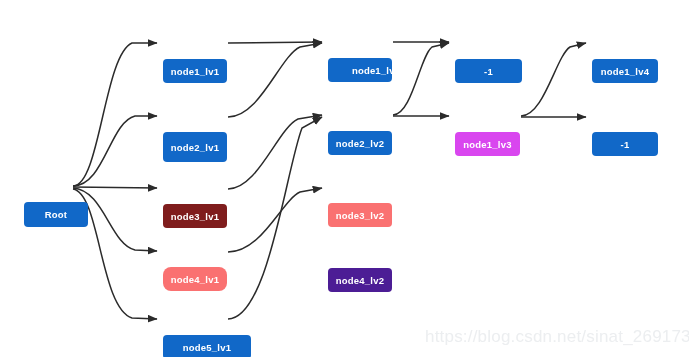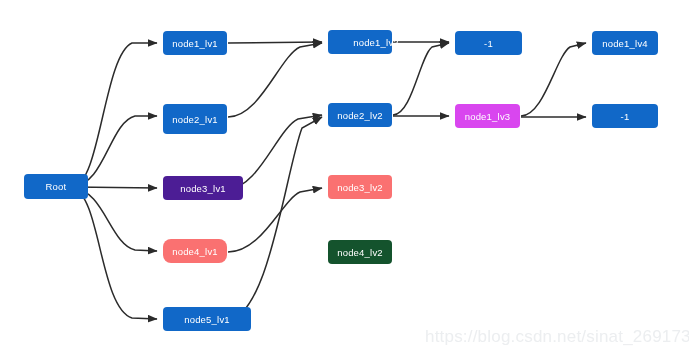--- a/index.html
+++ b/index.html
@@ -23,24 +23,25 @@
     height: 357px;
   }
   .graph-node {
     position: absolute;
     display: flex;
     align-items: center;
     justify-content: center;
     border-radius: 4px;
     color: #ffffff;
     font-size: 9.5px;
-    font-weight: normal;
+    font-weight: bold;
     letter-spacing: 0.2px;
     white-space: nowrap;
     box-sizing: border-box;
+    margin-top: 28px;
   }
   .node-label {
     pointer-events: none;
   }
   #watermark {
     position: absolute;
     color: #eceef0;
     font-size: 17px;
     font-family: "Liberation Sans", sans-serif;
     white-space: nowrap;
@@ -82,39 +83,39 @@
   <div id="node-layer">
       <div class="graph-node" style="left: 24px; top: 174px; width: 64px; height: 25px; background: rgb(17, 104, 200);">
         <span class="node-label">Root</span>
       </div>
       <div class="graph-node" style="left: 163px; top: 31px; width: 64px; height: 24px; background: rgb(17, 104, 200);">
         <span class="node-label">node1_lv1</span>
       </div>
       <div class="graph-node" style="left: 163px; top: 104px; width: 64px; height: 30px; background: rgb(17, 104, 200);">
         <span class="node-label">node2_lv1</span>
       </div>
-      <div class="graph-node" style="left: 163px; top: 176px; width: 80px; height: 24px; background: #4c1d95;">
+      <div class="graph-node" style="left: 163px; top: 176px; width: 64px; height: 24px; background: #7f1d1d;">
         <span class="node-label">node3_lv1</span>
       </div>
       <div class="graph-node" style="left: 163px; top: 239px; width: 64px; height: 24px; background: rgb(250, 113, 113); border-radius: 8px;">
         <span class="node-label">node4_lv1</span>
       </div>
       <div class="graph-node" style="left: 163px; top: 307px; width: 88px; height: 24px; background: rgb(17, 104, 200);">
         <span class="node-label">node5_lv1</span>
       </div>
       <div class="graph-node" style="left: 328px; top: 30px; width: 64px; height: 24px; background: rgb(17, 104, 200); padding-left: 32px;">
         <span class="node-label">node1_lv2</span>
       </div>
       <div class="graph-node" style="left: 328px; top: 103px; width: 64px; height: 24px; background: rgb(17, 104, 200);">
         <span class="node-label">node2_lv2</span>
       </div>
       <div class="graph-node" style="left: 328px; top: 175px; width: 64px; height: 24px; background: rgb(250, 113, 113);">
         <span class="node-label">node3_lv2</span>
       </div>
-      <div class="graph-node" style="left: 328px; top: 240px; width: 64px; height: 24px; background: #14532d;">
+      <div class="graph-node" style="left: 328px; top: 240px; width: 64px; height: 24px; background: #4c1d95;">
         <span class="node-label">node4_lv2</span>
       </div>
       <div class="graph-node" style="left: 455px; top: 31px; width: 67px; height: 24px; background: rgb(17, 104, 200);">
         <span class="node-label">-1</span>
       </div>
       <div class="graph-node" style="left: 455px; top: 104px; width: 65px; height: 24px; background: #d946ef;">
         <span class="node-label">node1_lv3</span>
       </div>
       <div class="graph-node" style="left: 592px; top: 31px; width: 66px; height: 24px; background: rgb(17, 104, 200);">
         <span class="node-label">node1_lv4</span>

